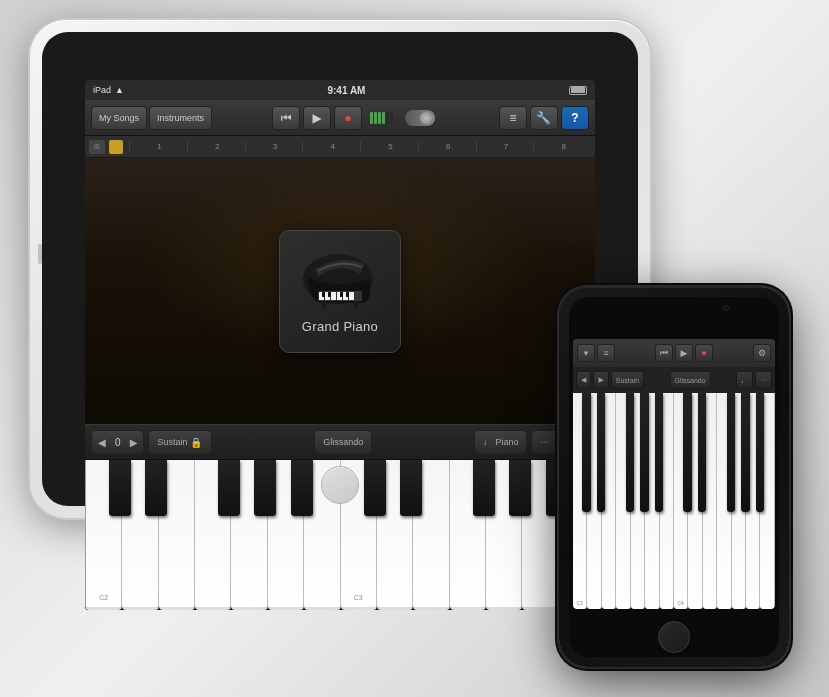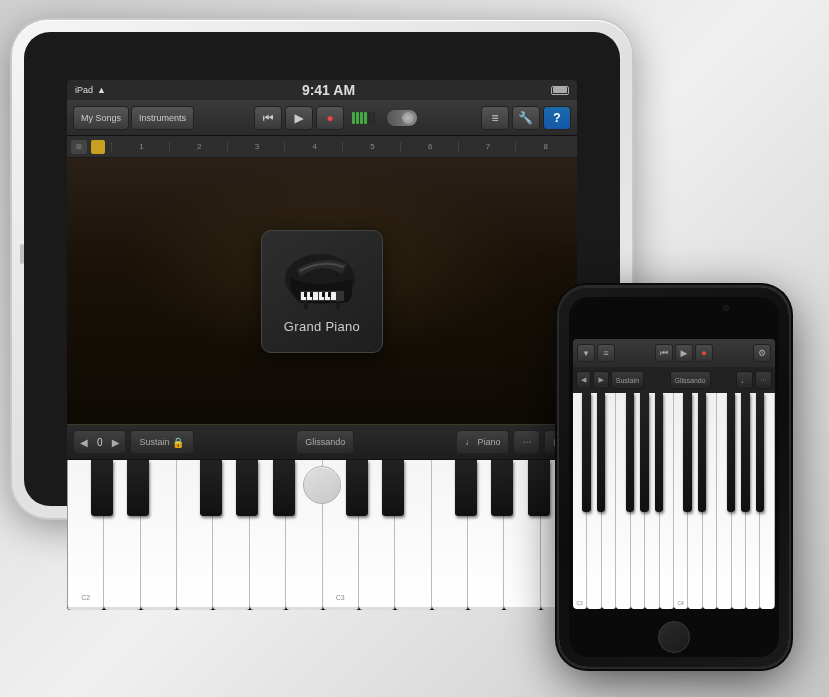--- a/index.html
+++ b/index.html
@@ -20,21 +20,21 @@
       height: 697px;
       background: linear-gradient(135deg, #d0d0d0, #f0f0f0, #c8c8c8);
       display: flex;
       align-items: center;
       justify-content: center;
     }
 
     
     .ipad {
       position: absolute;
-      left: 12px;
+      left: 30px;
       top: 20px;
       width: 620px;
       height: 498px;
       background: linear-gradient(145deg, #f5f5f5, #e0e0e0, #f0f0f0);
       border-radius: 36px;
       box-shadow:
         0 0 0 2px #c8c8c8,
         0 8px 40px rgba(0,0,0,0.4),
         inset 0 1px 0 rgba(255,255,255,0.9);
       display: flex;
@@ -96,21 +96,21 @@
       display: flex;
       align-items: center;
       justify-content: space-between;
       padding: 0 8px;
       font-size: 9px;
       color: #ddd;
       flex-shrink: 0;
     }
 
     .status-left { display: flex; align-items: center; gap: 4px; }
-    .status-center { font-weight: 600; font-size: 14px; }
+    .status-center { font-weight: 600; font-size: 10px; }
     .status-right { display: flex; align-items: center; gap: 3px; }
     .battery-bar {
       width: 18px;
       height: 9px;
       border: 1px solid #aaa;
       border-radius: 2px;
       position: relative;
       display: flex;
       align-items: center;
     }

